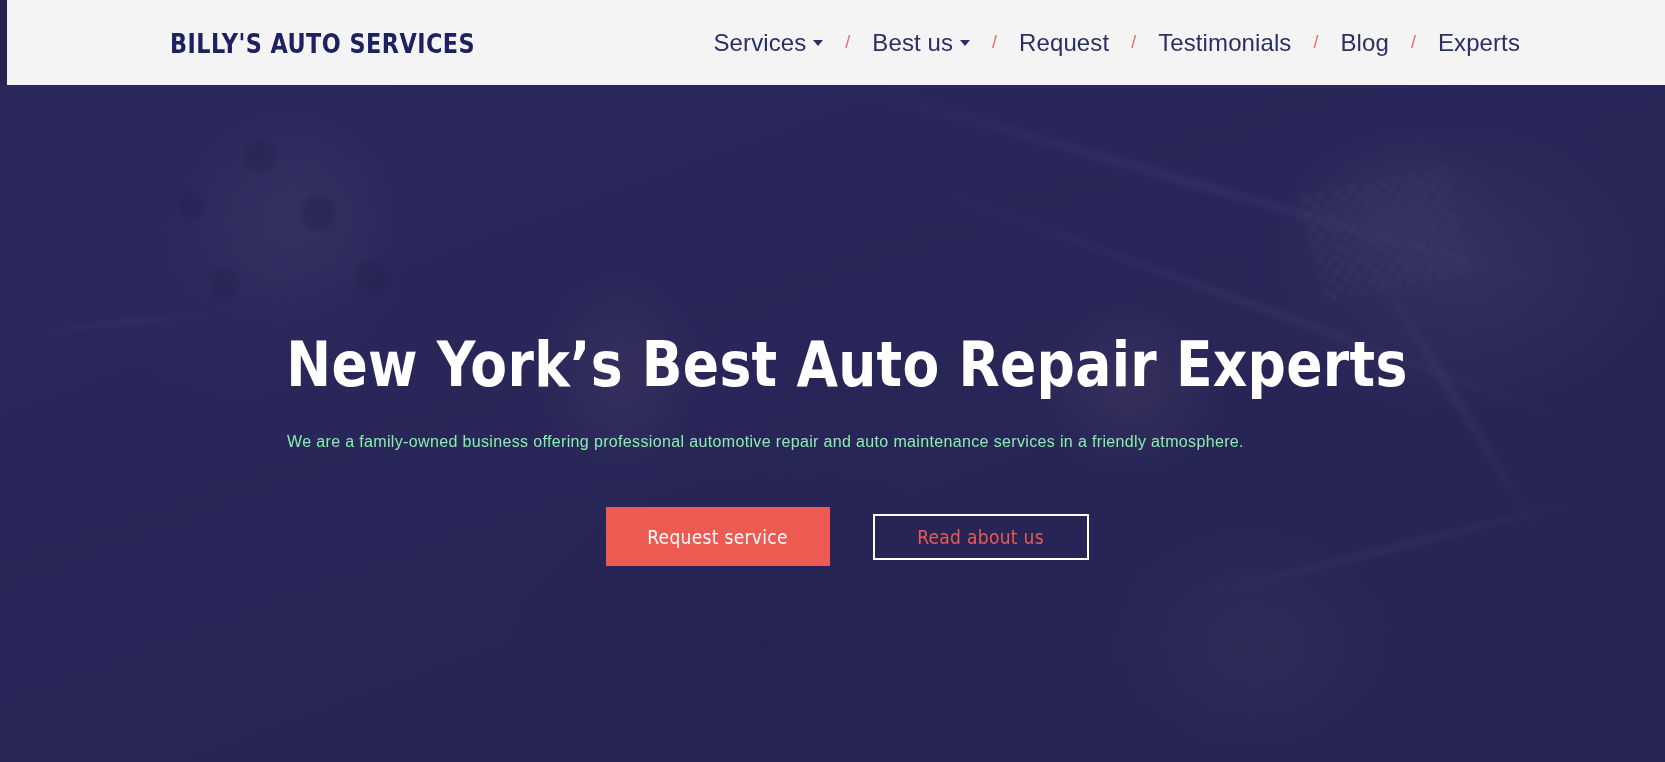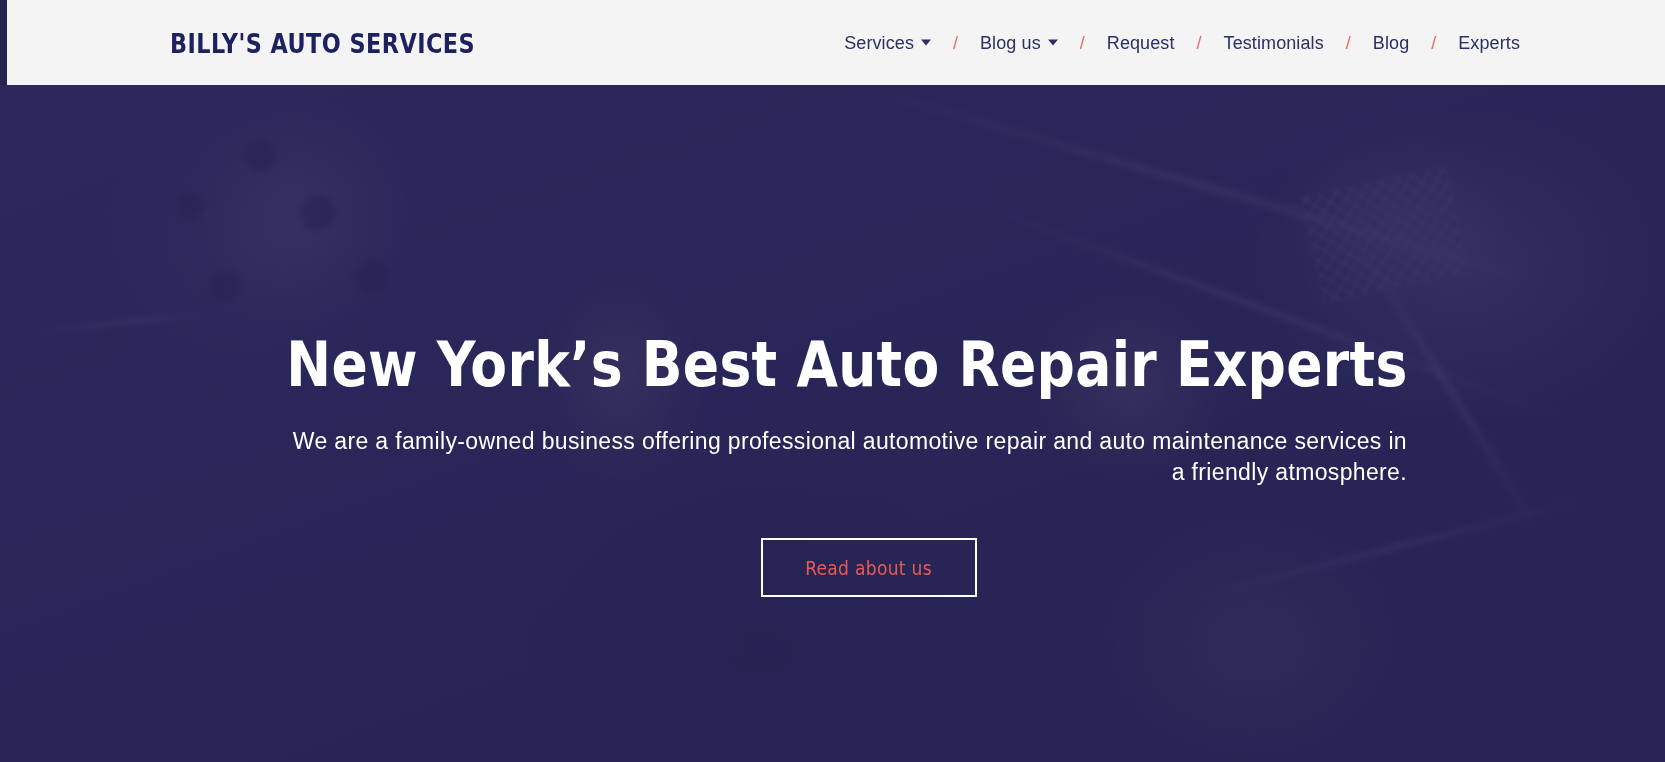--- a/index.html
+++ b/index.html
@@ -33,21 +33,21 @@
     transform:translateY(-50%) scaleX(0.92);
     transform-origin:left center;
   }
   .nav {
     position:absolute; right:152px; top:50%;
     transform:translateY(-50%);
     display:flex; align-items:center;
     white-space:nowrap;
   }
   .nav-item {
-    font-size:18px;
+    font-size:24px;
     color:#2b2f63;
     letter-spacing:0.1px;
     display:flex; align-items:center;
     cursor:pointer;
   }
   .caret {
     display:inline-block;
     margin-left:7px;
     width:0; height:0;
     border-left:5.5px solid transparent;
@@ -134,24 +134,24 @@
     font-size:62px;
     line-height:1;
     color:#ffffff;
     letter-spacing:0.3px;
     white-space:nowrap;
     transform:scaleX(0.96);
   }
   .subtitle {
     margin-top:30px;
     width:1120px;
-    text-align:right;
-    font-size:23px;
+    text-align:left;
+    font-size:16px;
     line-height:31px;
-    color:#ffffff;
+    color:#86efac;
     letter-spacing:0.35px;
   }
   .cta-row {
     margin-top:50px;
     display:flex;
     align-items:center;
   }
   .btn {
     font-family:"DejaVu Sans Condensed","Liberation Sans Narrow","Liberation Sans", sans-serif;
     font-size:19px;
@@ -159,21 +159,21 @@
     display:flex; align-items:center; justify-content:center;
     cursor:pointer;
   }
   .btn-primary {
     width:224px; height:59px;
     background:#ec5a52;
     color:#ffffff;
     border:none;
   }
   .btn-secondary {
-    width:216px; height:59px;
+    width:216px; height:46px;
     background:transparent;
     color:#ec5a52;
     border:2px solid #ffffff;
     margin-left:43px;
   }
 </style>
 </head>
 <body>
 
 <div class="page">
@@ -183,21 +183,21 @@
 
     <div class="nav">
 
       <div class="nav-item">
         <span>Services</span>
         <span class="caret"></span>
       </div>
       <span class="nav-sep">/</span>
 
       <div class="nav-item">
-        <span>Blog us</span>
+        <span>Best us</span>
         <span class="caret"></span>
       </div>
       <span class="nav-sep">/</span>
 
       <div class="nav-item">
         <span>Request</span>
       </div>
       <span class="nav-sep">/</span>
 
       <div class="nav-item">
@@ -235,19 +235,20 @@
       <div class="streak" style="left:30px; top:235px; width:180px; height:6px; transform:rotate(-6deg);"></div>
     </div>
 
     <div class="hero-overlay"></div>
 
     <div class="hero-content">
       <div class="headline">New York’s Best Auto Repair Experts</div>
       <div class="subtitle">We are a family-owned business offering professional automotive repair and auto maintenance services in a friendly atmosphere.</div>
 
       <div class="cta-row">
+        <button class="btn btn-primary">Request service</button>
         <button class="btn btn-secondary">Read about us</button>
       </div>
     </div>
 
   </div>
 
 </div>
 
 </body></html>

